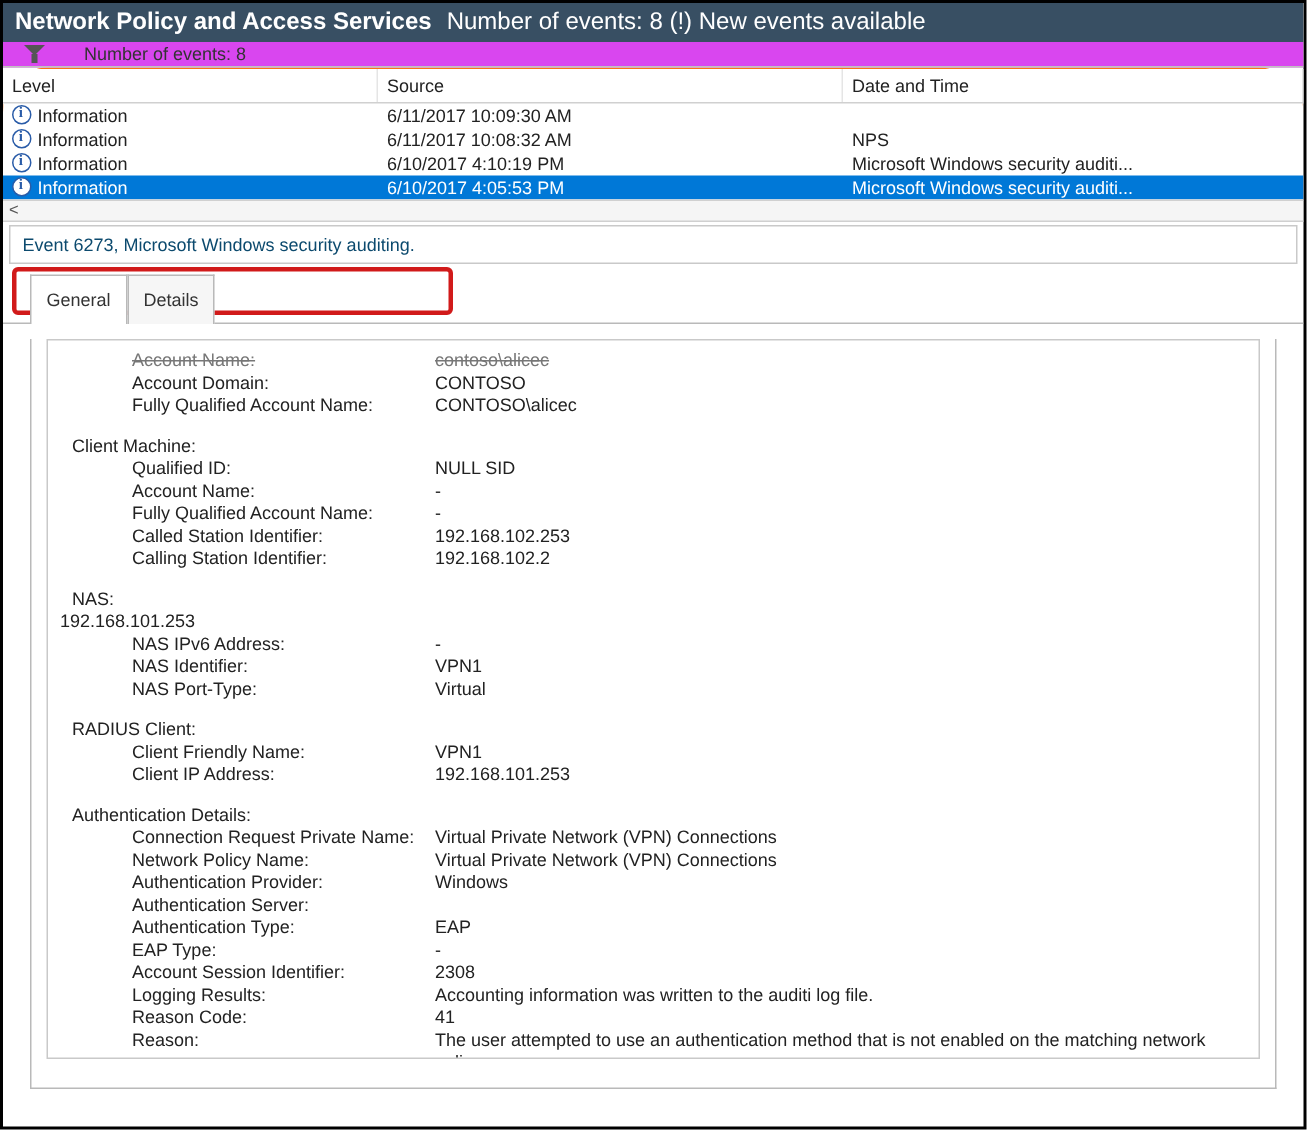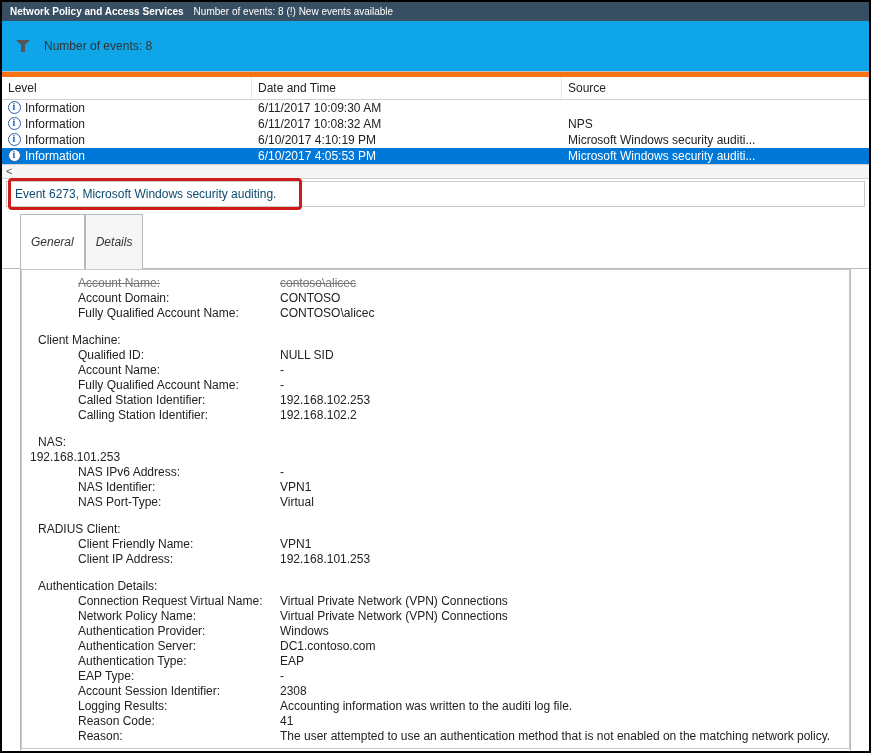--- a/index.html
+++ b/index.html
@@ -10,54 +10,55 @@
     width: 871px;
     height: 753px;
     border: 2px solid #000;
     overflow: hidden;
     position: relative;
   }
   .titlebar {
     background: #384f63;
     color: #fff;
     padding: 4px 8px;
-    font-size: 10px;
+    font-size: 16px;
     display: flex;
     align-items: flex-start;
     gap: 10px;
   }
   .titlebar .title { font-weight: bold; }
   .filterbar {
-    background: #0ea5e9;
+    background: #d946ef;
     border-bottom: 1px solid #c0c0c0;
-    padding: 18px 14px;
+    padding: 1px 14px;
     display: flex;
     align-items: center;
-    gap: 14px;
+    gap: 26px;
     color: #333;
   }
   .filter-icon {
     width: 14px; height: 12px;
     display: inline-block;
     position: relative;
   }
   .filter-icon::before {
     content:"";
     position:absolute; left:0; top:0;
     border-left:7px solid transparent;
     border-right:7px solid transparent;
     border-top:7px solid #555;
   }
   .filter-icon::after {
     content:"";
     position:absolute; left:5px; top:6px;
     width:4px; height:6px; background:#555;
   }
   .grid {
-    border-top: 5px solid #f97316;
+    border-top: 1px solid #f97316;
+    border-radius: 30px;
   }
   .grid-header, .grid-row {
     display: grid;
     grid-template-columns: 250px 310px 1fr;
     align-items: center;
     font-size: 12px;
   }
   .grid-header {
     background:#fff;
     border-bottom:1px solid #d0d0d0;
@@ -124,41 +125,40 @@
     border-radius:4px;
     pointer-events:none;
   }
   .tabs {
     display:flex;
     padding: 6px 18px 0 18px;
     gap:0;
     border-bottom:1px solid #b9b9b9;
   }
   .tab {
-    padding:20px 10px;
+    padding:9px 10px;
     border:1px solid #b9b9b9;
     border-bottom:none;
     background:#f6f6f6;
     position:relative;
     top:1px;
     color:#333;
     cursor:default;
-    font-style:italic;
   }
   .tab.active { background:#fff; }
   .detail-pane {
     margin: 0 18px 0 18px;
     border:1px solid #b9b9b9;
     border-top:none;
     padding: 0;
     height:500px;
     position:relative;
   }
   .detail-inner{
-    margin:0;
+    margin:10px;
     border:1px solid #c9c9c9;
     padding:6px 8px 6px 8px;
     font-size:12px;
     line-height:15px;
     color:#222;
     height:480px;
     overflow:hidden;
   }
   .sect-title{
     margin-top:12px;
@@ -179,22 +179,22 @@
 </div>
 
 <div class="filterbar">
   <span class="filter-icon"></span>
   <span>Number of events: 8</span>
 </div>
 
 <div class="grid">
   <div class="grid-header">
     <div class="col">Level</div>
+    <div class="col">Source</div>
     <div class="col">Date and Time</div>
-    <div class="col">Source</div>
   </div>
 
   <div class="grid-row">
     <div class="col"><span class="info-icon"></span><span>Information</span></div>
     <div class="col">6/11/2017 10:09:30 AM</div>
     <div class="col"></div>
   </div>
   <div class="grid-row">
     <div class="col"><span class="info-icon"></span><span>Information</span></div>
     <div class="col">6/11/2017 10:08:32 AM</div>
@@ -284,34 +284,33 @@
         <div class="k">Client Friendly Name:</div>
         <div class="v">VPN1</div>
       </div>
     <div class="kv">
         <div class="k">Client IP Address:</div>
         <div class="v">192.168.101.253</div>
       </div>
 
     <div class="sect-title">Authentication Details:</div>
     <div class="kv">
-        <div class="k">Connection Request Virtual Name:</div>
+        <div class="k">Connection Request Private Name:</div>
         <div class="v">Virtual Private Network (VPN) Connections</div>
       </div>
     <div class="kv">
         <div class="k">Network Policy Name:</div>
         <div class="v">Virtual Private Network (VPN) Connections</div>
       </div>
     <div class="kv">
         <div class="k">Authentication Provider:</div>
         <div class="v">Windows</div>
       </div>
     <div class="kv">
         <div class="k">Authentication Server:</div>
-        <div class="v">DC1.contoso.com</div>
       </div>
     <div class="kv">
         <div class="k">Authentication Type:</div>
         <div class="v">EAP</div>
       </div>
     <div class="kv">
         <div class="k">EAP Type:</div>
         <div class="v">-</div>
       </div>
     <div class="kv">

